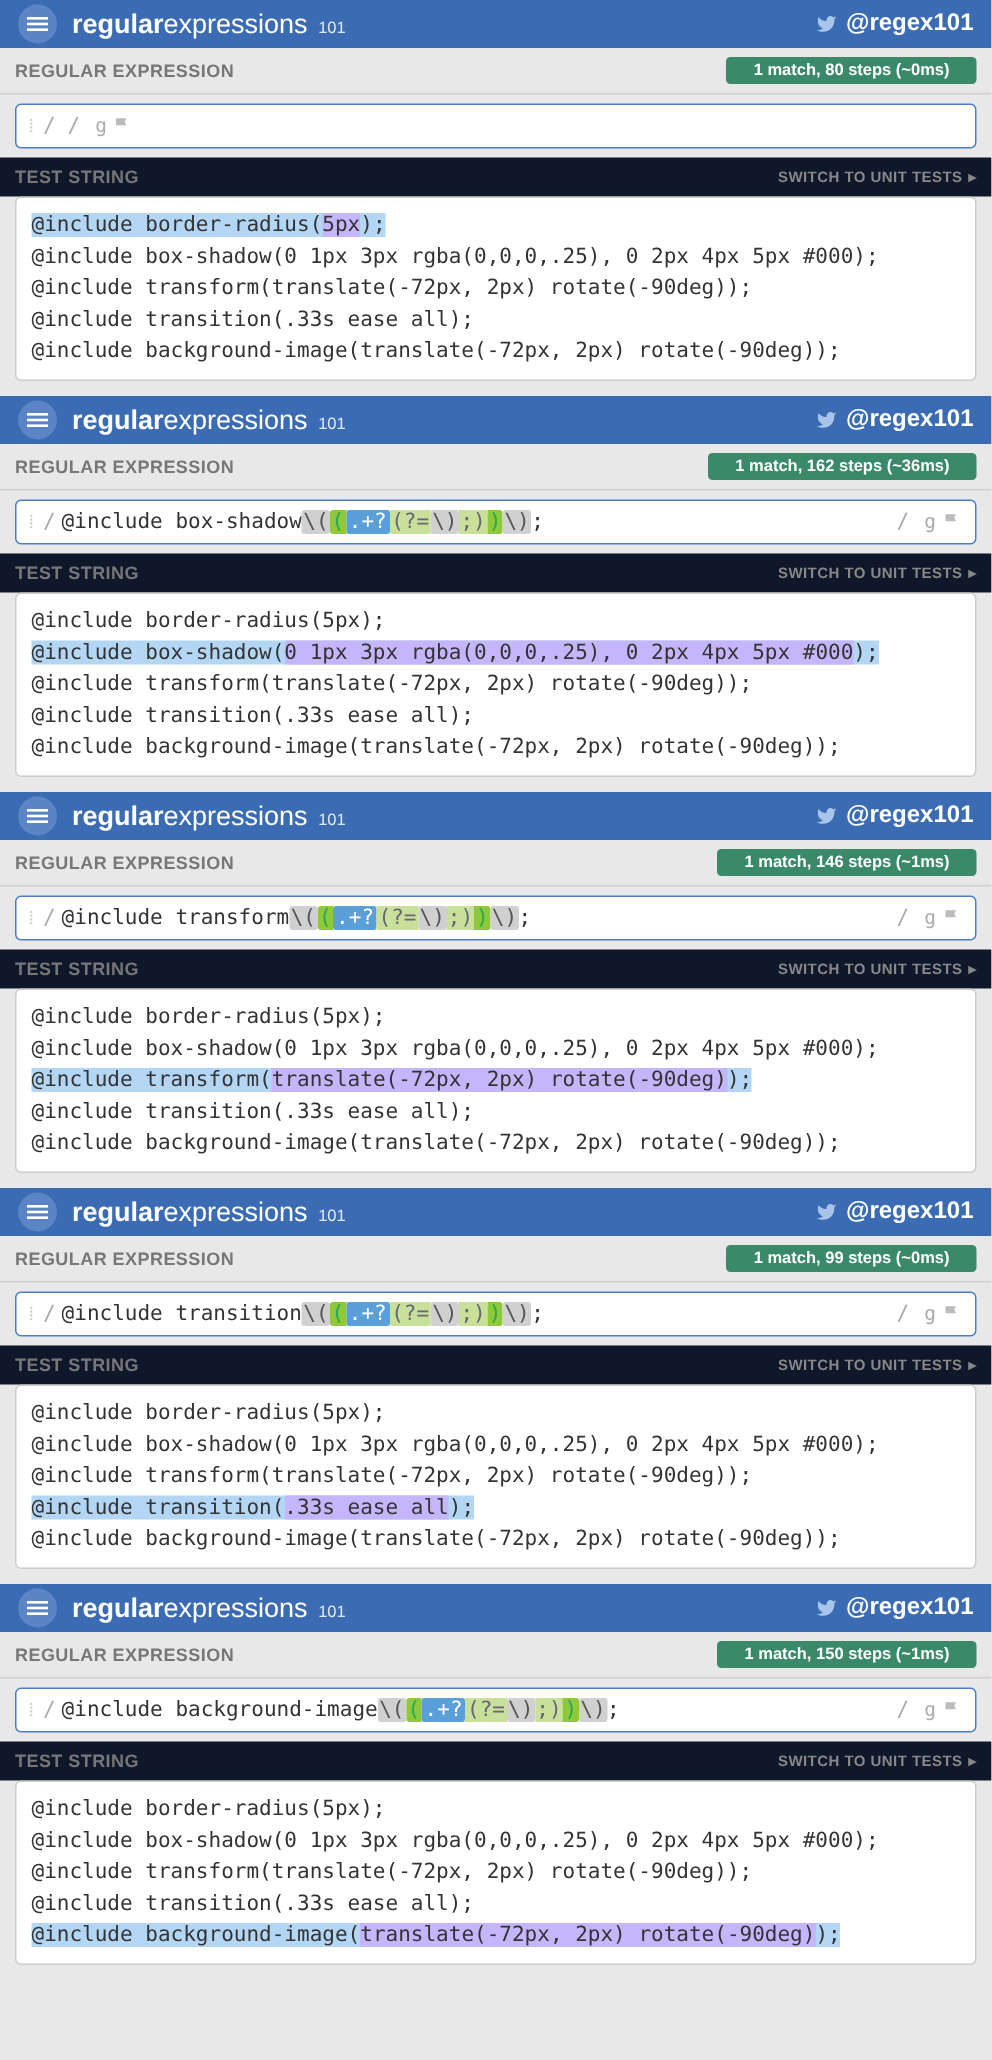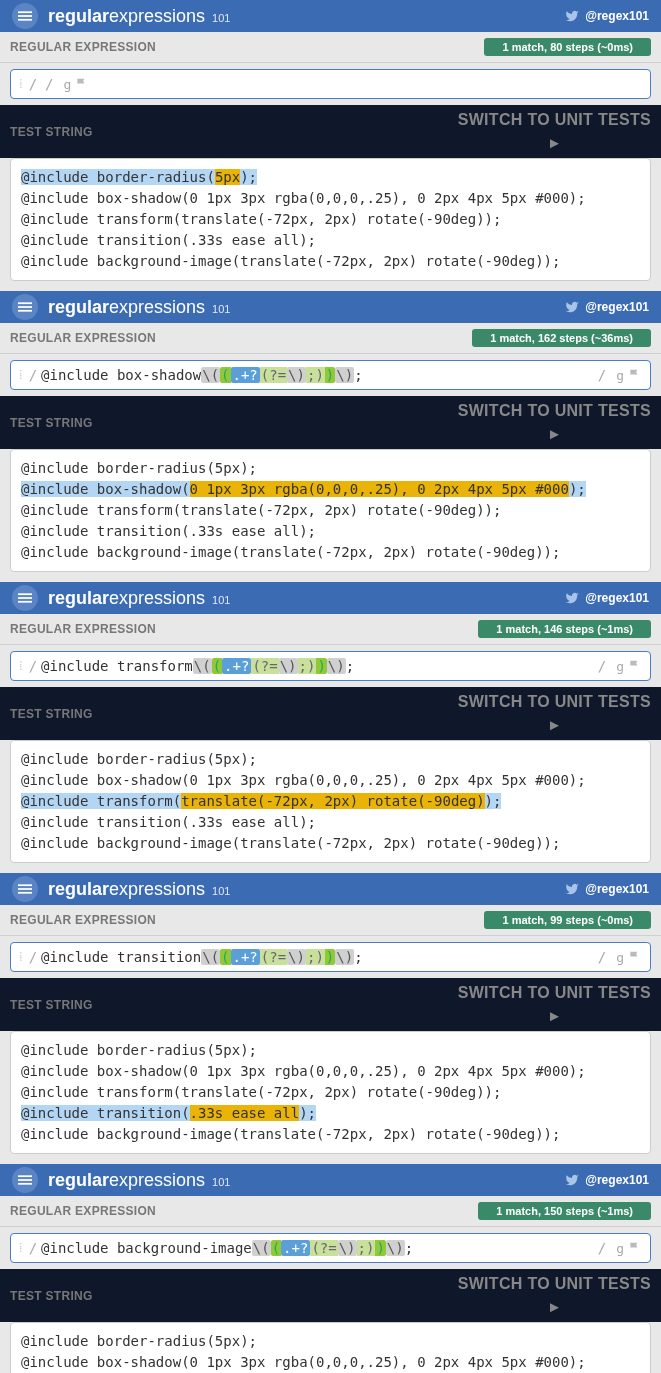--- a/index.html
+++ b/index.html
@@ -4,43 +4,43 @@
 <style>
 * { box-sizing: border-box; margin: 0; padding: 0; }
 body { font-family: -apple-system, BlinkMacSystemFont, 'Segoe UI', sans-serif; background: #e8e8e8; width: 661px; }
 .panel { background: #e8e8e8; }
 .header { background: #3b6cb3; color: #fff; display: flex; align-items: center; padding: 8px 12px; height: 32px; }
 .menu-btn { width: 26px; height: 26px; background: #5a84c4; border-radius: 50%; display: flex; align-items: center; justify-content: center; margin-right: 10px; cursor: pointer; }
 .menu-btn svg { fill: #fff; }
 .logo { font-size: 18px; font-weight: 300; color: #fff; }
 .logo .bold { font-weight: 600; }
 .logo .sub { font-size: 11px; opacity: 0.85; margin-left: 2px; }
-.header-right { margin-left: auto; display: flex; align-items: center; gap: 6px; font-size: 12px; font-weight: 600; }
+.header-right { margin-left: auto; display: flex; align-items: center; gap: 6px; font-size: 16px; font-weight: 600; }
 .tw-icon { width: 14px; height: 14px; fill: #a8c4e8; }
 .section-bar { display: flex; align-items: center; padding: 6px 10px; background: #e8e8e8; border-bottom: 1px solid #d0d0d0; }
 .section-label { font-size: 12px; font-weight: 700; color: #777; letter-spacing: 0.3px; }
 .badge { margin-left: auto; background: #3a8a6a; color: #fff; font-size: 11px; font-weight: 600; padding: 3px 18px; border-radius: 3px; }
 .regex-box { margin: 6px 10px; background: #fff; border: 1px solid #4a7dc7; border-radius: 4px; display: flex; align-items: center; padding: 6px 8px; font-family: 'Menlo', 'Monaco', monospace; font-size: 14px; }
 .delim { color: #aaa; margin: 0 4px; }
 .dots { color: #ccc; font-size: 13px; margin-right: 2px; }
 .regex-content { flex: 1; white-space: nowrap; overflow: hidden; }
 .regex-content .plain { color: #333; }
 .regex-content .esc { background: #d0d0d0; color: #555; border-radius: 2px; padding: 0 1px; }
 .regex-content .grp-open { background: #8fc93a; color: #2a5; padding: 0 1px; border-radius: 2px 0 0 2px; }
 .regex-content .grp-close { background: #8fc93a; color: #2a5; padding: 0 1px; border-radius: 0 2px 2px 0; }
 .regex-content .quant { background: #5a9fd8; color: #fff; padding: 0 2px; border-radius: 2px; }
 .regex-content .lookahead { background: #c8e09a; color: #667; padding: 0 1px; }
 .regex-content .semi { color: #333; }
 .flags { color: #aaa; font-size: 13px; margin-left: 6px; display: flex; align-items: center; gap: 4px; }
 .flag-icon { width: 14px; height: 14px; fill: #bbb; }
 .test-bar { display: flex; align-items: center; padding: 6px 10px; background: #0f172a; }
-.switch-link { margin-left: auto; font-size: 16px; font-weight: 700; color: #888; letter-spacing: 0.3px; cursor: pointer; display: flex; align-items: center; gap: 4px; flex-direction: column; }
+.switch-link { margin-left: auto; font-size: 10px; font-weight: 700; color: #888; letter-spacing: 0.3px; cursor: pointer; display: flex; align-items: center; gap: 4px; }
 .test-box { margin: 0 10px 10px 10px; background: #fff; border: 1px solid #ccc; border-radius: 4px; padding: 8px 10px; font-family: 'Menlo', 'Monaco', monospace; font-size: 14px; line-height: 1.5; color: #333; white-space: pre; overflow-x: auto; }
 .test-box .match-full { background: #b3d6f5; }
-.test-box .match-grp { background: #eab308; }
+.test-box .match-grp { background: #c4b5fd; }
 </style>
 </head>
 <body>
 
 <div id="root">
     <div class="panel">
       <div class="header">
     <div class="menu-btn">
       <svg width="14" height="14" viewBox="0 0 24 24">
             <rect y="4" width="24" height="3"></rect>

